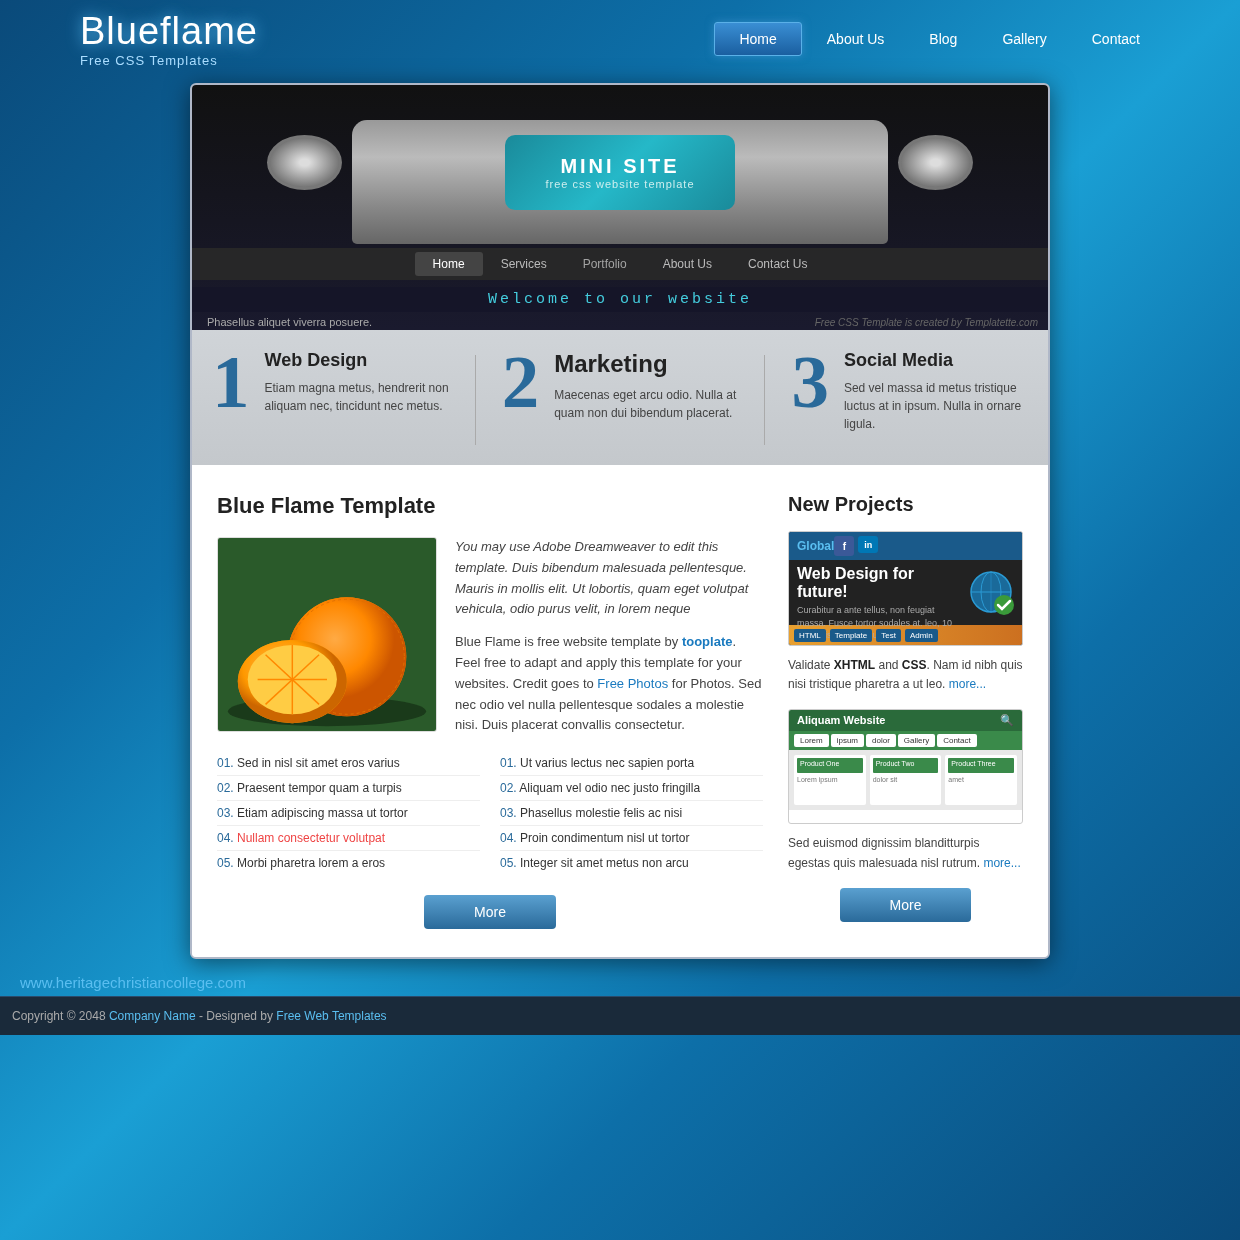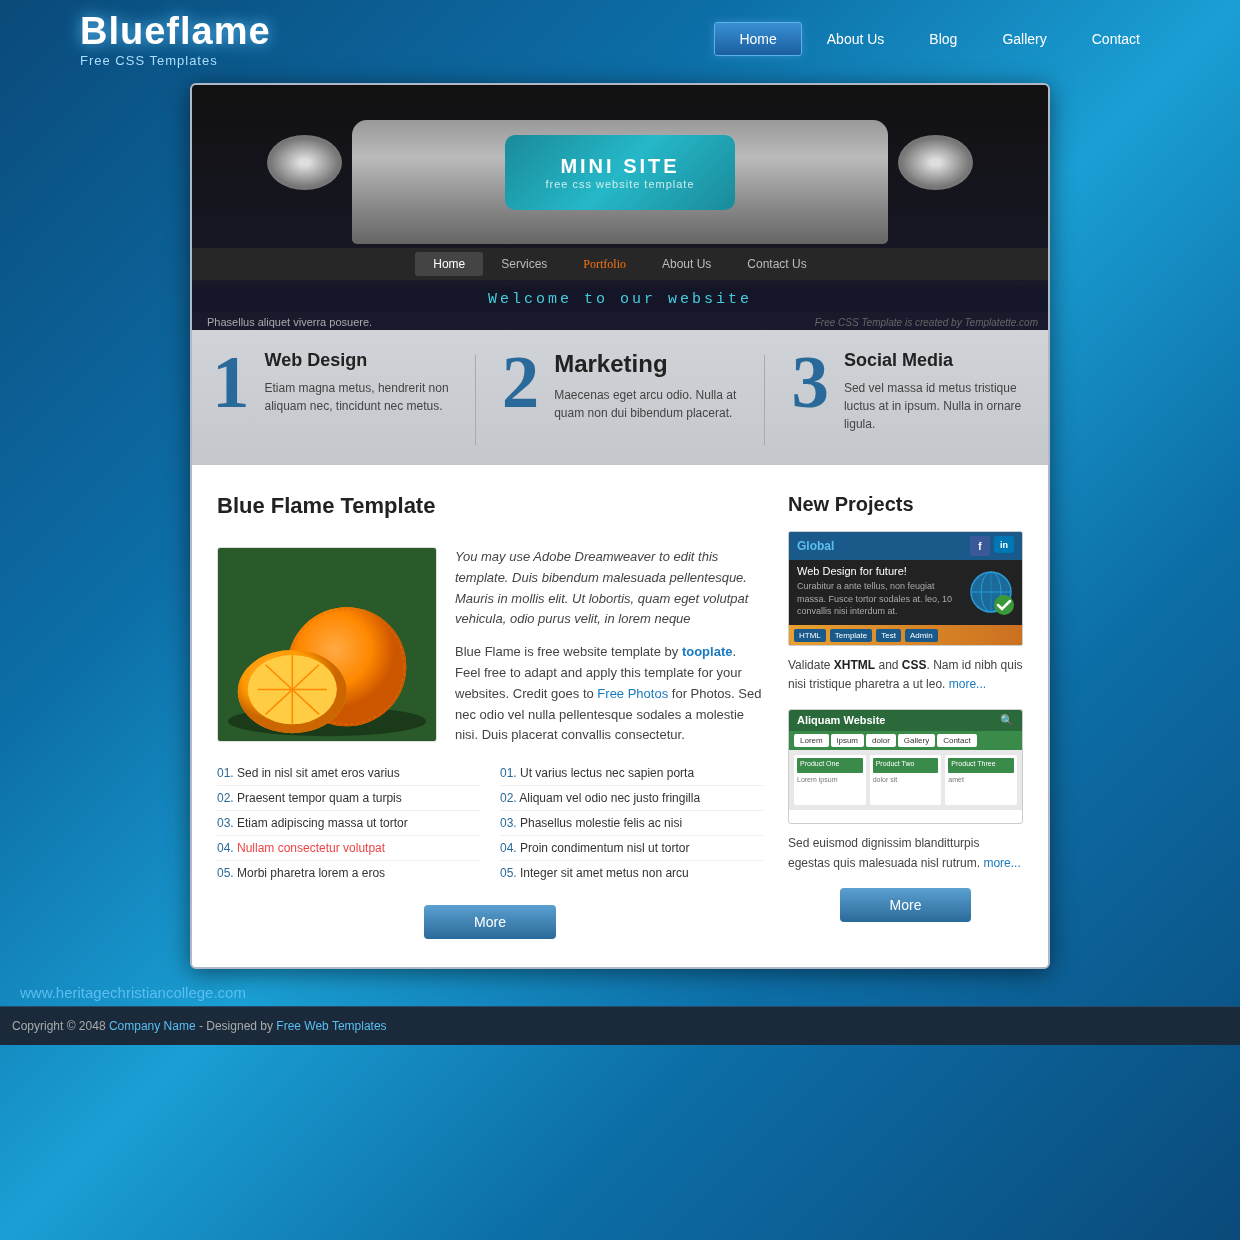--- a/index.html
+++ b/index.html
@@ -9,21 +9,21 @@
       min-height: 1240px;
       width: 1240px;
       overflow-x: hidden;
     }
   </style>
 </head>
 <body>
 
 <div style="width:100%; padding:10px 80px; display:flex; align-items:center; justify-content:space-between;">
   <div>
-    <div style="font-size:38px; font-weight:bold; color:white; text-shadow:0 0 15px rgba(100,200,255,0.9); letter-spacing:1px; font-family:Arial,sans-serif;text-align:right;">Blueflame</div>
+    <div style="font-size:38px; font-weight:normal; color:white; text-shadow:0 0 15px rgba(100,200,255,0.9); letter-spacing:1px; font-family:Arial,sans-serif;text-align:right;">Blueflame</div>
     <div style="font-size:13px; color:#aaddff; letter-spacing:1px;">Free CSS Templates</div>
   </div>
   <nav style="display:flex; gap:5px; align-items:center;">
     <a style="padding:8px 24px; color:white; font-size:14px; cursor:pointer; border-radius:3px; background:linear-gradient(to bottom,#3a8fd4,#1a5fa0); border:1px solid #5ab0e8; box-shadow:0 0 8px rgba(80,160,220,0.5); text-decoration:none;">Home</a>
     <a style="padding:8px 20px; color:white; font-size:14px; cursor:pointer; text-decoration:none;">About Us</a>
     <a style="padding:8px 20px; color:white; font-size:14px; cursor:pointer; text-decoration:none;">Blog</a>
     <a style="padding:8px 20px; color:white; font-size:14px; cursor:pointer; text-decoration:none;">Gallery</a>
     <a style="padding:8px 20px; color:white; font-size:14px; cursor:pointer; text-decoration:none;">Contact</a>
   </nav>
 </div>
@@ -40,21 +40,21 @@
         <div style="font-size:20px; font-weight:bold; color:white; letter-spacing:3px; text-transform:uppercase;">MINI SITE</div>
         <div style="font-size:11px; color:#cceeee; letter-spacing:1px;">free css website template</div>
       </div>
     </div>
 
     <div style="position:absolute; right:75px; top:50px; width:75px; height:55px; background:radial-gradient(ellipse,#ddd 10%,#999 50%,#555 90%); border-radius:50%; z-index:2; border:3px solid #777;"></div>
 
     <div style="position:absolute; bottom:50px; left:0; right:0; background:rgba(40,40,40,0.95); height:32px; display:flex; align-items:center; justify-content:center; gap:0; z-index:3;">
       <div style="padding:5px 18px; color:white; font-size:12px; background:#444; border-radius:3px; cursor:pointer;">Home</div>
       <div style="padding:5px 18px; color:#bbb; font-size:12px; cursor:pointer;">Services</div>
-      <div style="padding:5px 18px; color:#f97316; font-size:12px; cursor:pointer;font-family:Liberation Serif, serif;">Portfolio</div>
+      <div style="padding:5px 18px; color:#a3a3a3; font-size:12px; cursor:pointer;">Portfolio</div>
       <div style="padding:5px 18px; color:#bbb; font-size:12px; cursor:pointer;">About Us</div>
       <div style="padding:5px 18px; color:#bbb; font-size:12px; cursor:pointer;">Contact Us</div>
     </div>
 
     <div style="position:absolute; bottom:18px; left:0; right:0; color:#44ccdd; font-size:15px; font-family:'Courier New',monospace; text-align:center; padding:4px; letter-spacing:3px; background:rgba(20,20,40,0.7);">Welcome to our website</div>
 
     <div style="position:absolute; bottom:2px; left:15px; color:#aaa; font-size:11px;">Phasellus aliquet viverra posuere.</div>
     <div style="position:absolute; bottom:2px; right:10px; color:#666; font-size:10px; font-style:italic;">Free CSS Template is created by Templatette.com</div>
   </div>
 
@@ -85,21 +85,21 @@
       <div>
         <h3 style="font-size:18px; color:#222; margin-bottom:8px;">Social Media</h3>
         <p style="font-size:12px; color:#444; line-height:1.5;">Sed vel massa id metus tristique luctus at in ipsum. Nulla in ornare ligula.</p>
       </div>
     </div>
   </div>
 
   <div style="background:white; padding:28px 25px; display:flex; gap:25px;">
 
     <div style="flex:1;">
-      <h2 style="font-size:22px; color:#222; margin-bottom:28px; font-weight:bold;">Blue Flame Template</h2>
+      <h2 style="font-size:22px; color:#222; margin-bottom:18px; font-weight:bold;">Blue Flame Template</h2>
 
       <div style="width:220px; height:195px; float:left; margin-right:18px; margin-bottom:10px; background:#f8f8f0; border:1px solid #ddd; border-radius:3px; overflow:hidden; display:flex; align-items:center; justify-content:center;">
         <svg width="220" height="195" viewBox="0 0 220 195" xmlns="http://www.w3.org/2000/svg">
 
           <rect width="220" height="195" fill="#2a5a2a"></rect>
 
           <ellipse cx="110" cy="175" rx="100" ry="15" fill="#1a3a1a"></ellipse>
 
           <circle cx="130" cy="120" r="60" fill="#ff8800"></circle>
           <circle cx="130" cy="120" r="60" fill="url(#orangeGrad)"></circle>
@@ -155,30 +155,30 @@
 
       <div style="text-align:center; margin-top:20px;">
         <button style="padding:9px 50px; background:linear-gradient(to bottom,#5aa0d0,#2a6a9a); color:white; font-size:14px; border:none; border-radius:4px; cursor:pointer;">More</button>
       </div>
     </div>
 
     <div style="width:235px; flex-shrink:0;">
       <h2 style="font-size:20px; color:#222; margin-bottom:15px; font-weight:bold;">New Projects</h2>
 
       <div style="width:100%; height:115px; border:1px solid #ccc; border-radius:3px; margin-bottom:10px; overflow:hidden; background:#1a3a5a;">
-        <div style="background:#1a5a8a; padding:4px 8px; display:flex; justify-content:space-between; align-items:center;">
+        <div style="background:#1a5a8a; padding:4px 8px; display:flex; justify-content:flex-start; align-items:center;">
           <span style="color:#5abef0; font-size:12px; font-weight:bold;">Global</span>
           <div style="display:flex; gap:4px;">
             <div style="width:20px; height:20px; background:#3b5998; color:white; font-size:10px; font-weight:bold; display:flex; align-items:center; justify-content:center; border-radius:3px;">f</div>
             <div style="width:20px; height:17px; background:#0077b5; color:white; font-size:9px; font-weight:bold; display:flex; align-items:center; justify-content:center; border-radius:3px;">in</div>
           </div>
         </div>
         <div style="background:#222; padding:5px 8px; display:flex; gap:8px; height:65px;">
           <div style="flex:1;">
-            <div style="color:white; font-size:11px; font-weight:normal; margin-bottom:3px;">Web Design for future!</div>
+            <div style="color:white; font-size:16px; font-weight:bold; margin-bottom:3px;">Web Design for future!</div>
             <div style="color:#aaa; font-size:9px; line-height:1.4;">Curabitur a ante tellus, non feugiat massa. Fusce tortor sodales at. leo, 10 convallis nisi interdum at.</div>
           </div>
           <div style="width:45px; height:45px; margin-top:5px; flex-shrink:0;">
             <svg width="45" height="45" viewBox="0 0 45 45">
               <circle cx="22" cy="22" r="20" fill="#1a6a9a" stroke="#2a9ad4" stroke-width="1.5"></circle>
               <ellipse cx="22" cy="22" rx="10" ry="20" fill="none" stroke="#2a9ad4" stroke-width="1"></ellipse>
               <line x1="2" y1="22" x2="42" y2="22" stroke="#2a9ad4" stroke-width="1"></line>
               <line x1="22" y1="2" x2="22" y2="42" stroke="#2a9ad4" stroke-width="0.5"></line>
 
               <circle cx="35" cy="35" r="10" fill="#3a9a3a"></circle>

